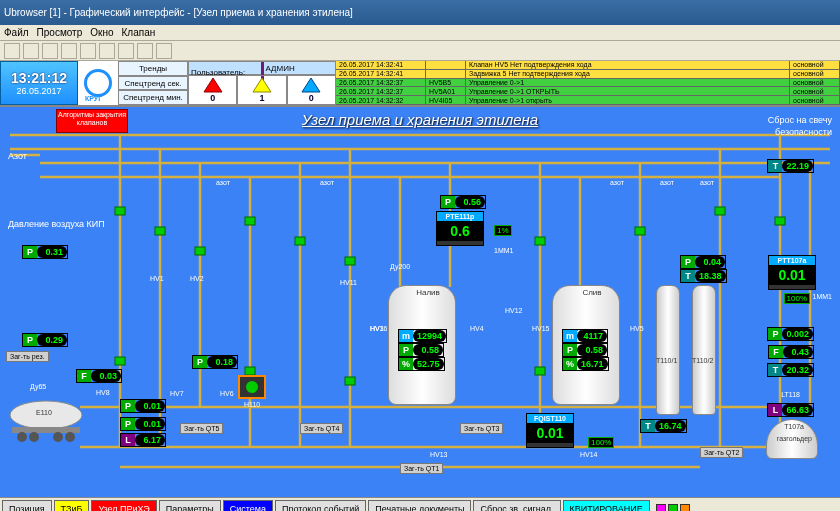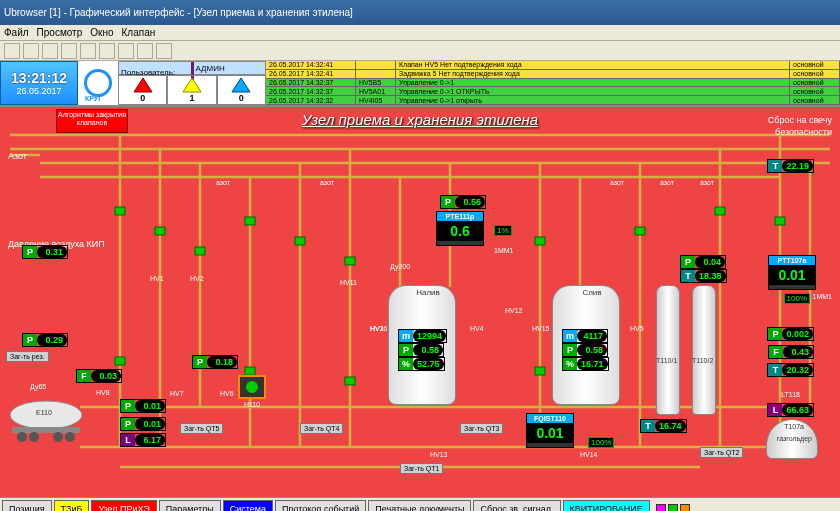--- a/index.html
+++ b/index.html
@@ -27,21 +27,21 @@
   .tri { flex:1; border:1px solid #888; display:flex; flex-direction:column; align-items:center; justify-content:center; position:relative;}
   .tri svg { width:20px; height:16px; }
   .tri .cnt { font-size:9px; font-weight:bold; color:#003; }
   .evt-log { flex:1; display:flex; flex-direction:column; font-size:7px; }
   .evt-row { flex:1; display:flex; border-bottom:1px solid #666; }
   .evt-row.y { background:#ffe040; }
   .evt-row.g { background:#40d040; }
   .evt-row div { padding:0 3px; border-right:1px solid #666; display:flex; align-items:center; white-space:nowrap; overflow:hidden; }
   .evt-row .c1{width:90px;} .evt-row .c2{width:40px;} .evt-row .c3{flex:1;} .evt-row .c4{width:50px;}
   
-  .scada { height: 390px; background:#ef4444; position:relative; overflow:hidden; }
+  .scada { height: 390px; background:#3b82f6; position:relative; overflow:hidden; }
   .pipes { position:absolute; inset:0; }
   .title-mn { position:absolute; top:4px; left:50%; transform:translateX(-50%); color:#fff; font-size:15px; font-style:italic; text-decoration:underline; text-shadow:1px 1px 2px #000; }
   .red-alarm { position:absolute; top:2px; left:56px; width:72px; height:24px; background:#f00; color:#fff; font-size:7px; text-align:center; padding:1px; border:1px solid #800; line-height:1.1; }
   .txt { position:absolute; color:#fff; font-size:9px; }
   .txt.sm { font-size:7px; }
   .ind { position:absolute; display:flex; height:14px; border:1px solid #000; font-size:9px; font-weight:bold; }
   .ind .tag { background:#0a0; color:#fff; width:14px; display:flex; align-items:center; justify-content:center; } .ind .tag.m { background:#0af; } .ind .tag.f { background:#0a0; }
   .ind .tag.t { background:#088; } .ind .tag.l { background:#800080; }
   .ind .val { background:#000; color:#0f0; padding:0 4px; display:flex; align-items:center; min-width:30px; justify-content:flex-end;border-radius:6px;}
   .ind.big { height:auto; flex-direction:column; width:48px; }
@@ -93,20 +93,25 @@
 <div class="header">
   <div class="clock">
     <div class="t">13:21:12</div>
     <div class="d">26.05.2017</div>
   </div>
   <div class="logo">
     <div class="logo-circ">
       <div class="logo-txt">КРУГ</div>
     </div>
   </div>
+  <div class="trend-col">
+    <div>Тренды</div>
+    <div>Спецтренд сек.</div>
+    <div>Спецтренд мин.</div>
+  </div>
   <div class="user-alarm">
     <div class="user-row">
       <div class="lbl">Пользователь:</div>
       <div class="val">АДМИН</div>
     </div>
     <div class="alarm-tri">
       <div class="tri">
         <svg viewBox="0 0 20 16">
             <polygon points="10,1 19,15 1,15" fill="#f00" stroke="#800"></polygon>
           </svg>
@@ -208,21 +213,21 @@
         <rect x="535" y="260" width="10" height="8"></rect>
     </g>
   </svg>
 
   <div class="title-mn">Узел приема и хранения этилена</div>
   <div class="red-alarm">Алгоритмы закрытия клапанов</div>
 
   <div class="txt" style="top:44px;left:8px;">Азот</div>
   <div class="txt" style="top:8px;right:8px;">Сброс на свечу</div>
   <div class="txt" style="top:20px;right:8px;">безопасности</div>
-  <div class="txt" style="top:132px;left:8px;">Давление воздуха КИП</div>
+  <div class="txt" style="top:112px;left:8px;">Давление воздуха КИП</div>
 
   <div class="ind" style="top:138px;left:22px;">
       <div class="tag">P</div>
       <div class="val">0.31</div>
     </div>
   <div class="ind" style="top:226px;left:22px;">
       <div class="tag">P</div>
       <div class="val">0.29</div>
     </div>
   <div class="txt sm" style="top:244px;left:30px;">Ду40</div>

